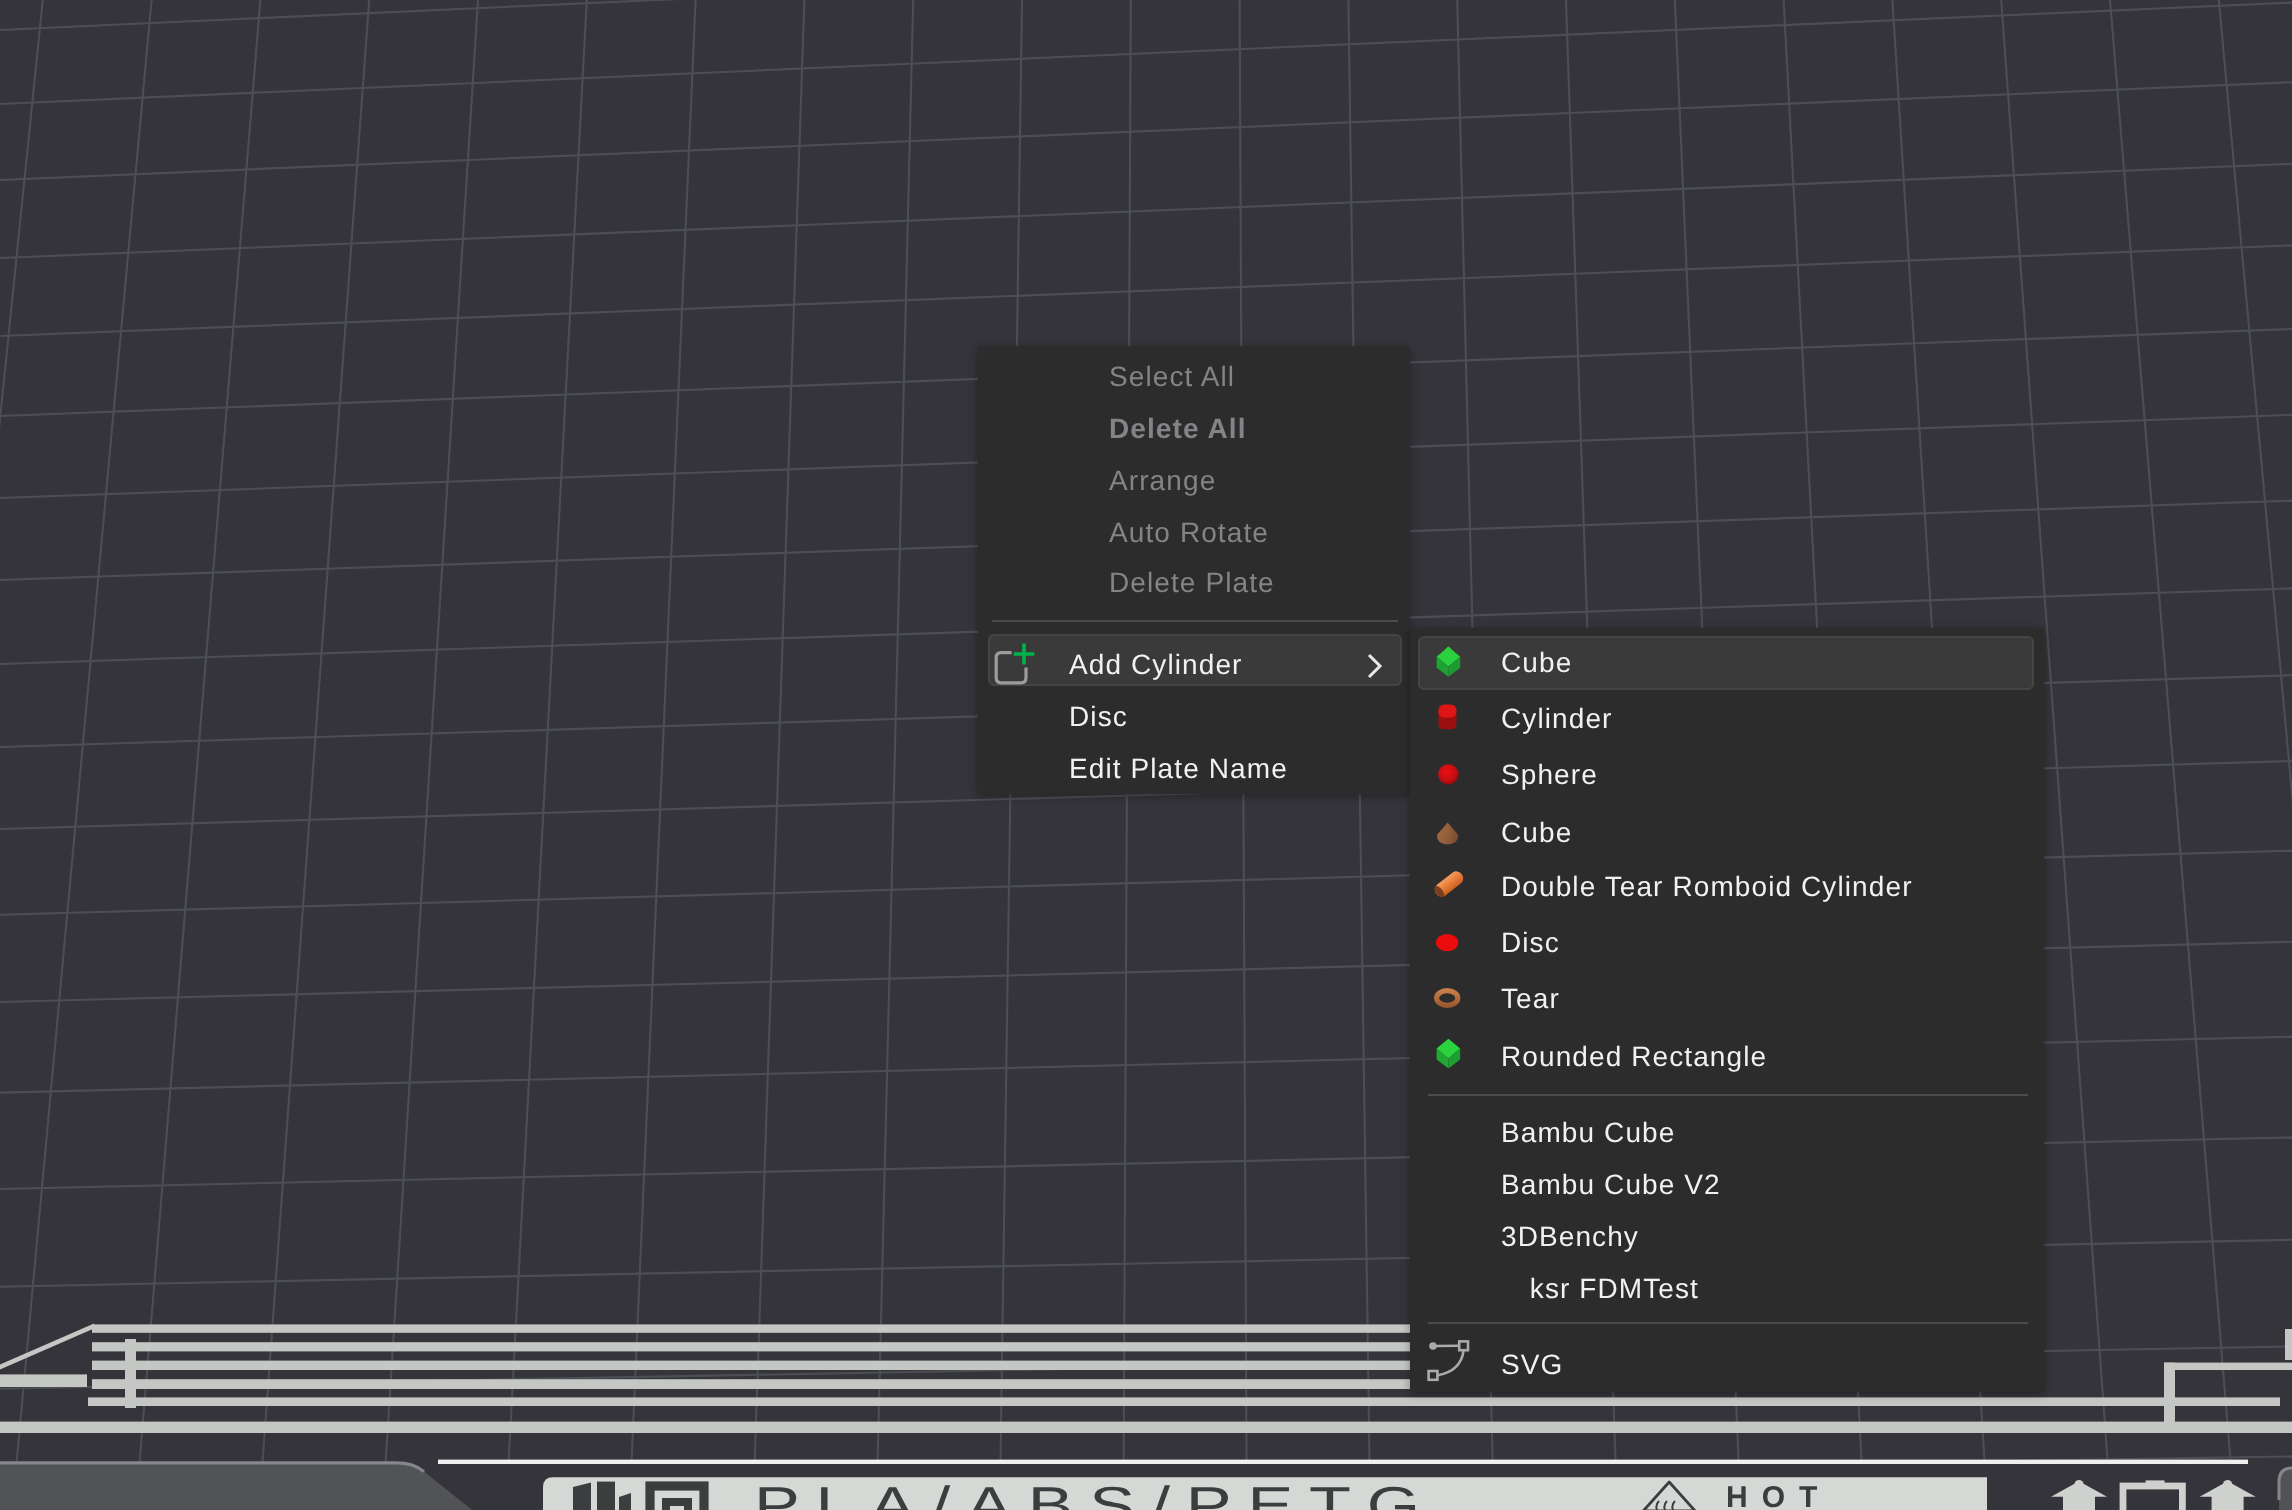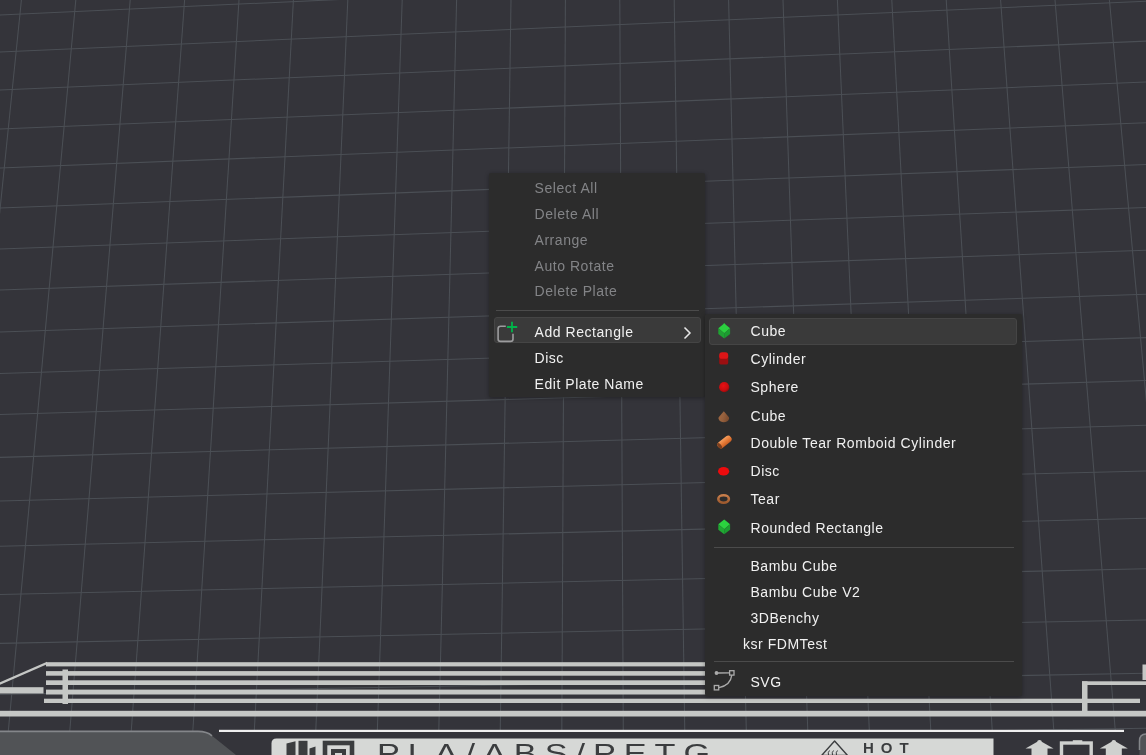--- a/index.html
+++ b/index.html
@@ -1,20 +1,20 @@
 <!DOCTYPE html>
 <html><head>
 <meta charset="utf-8">
 <style>
 html,body{margin:0;padding:0;}
 body{width:1146px;height:755px;background:#34343a;overflow:hidden;font-family:"Liberation Sans",sans-serif;position:relative;}
 #scene{position:absolute;left:0;top:0;}
 .menu{position:absolute;background:#2c2c2c;border-radius:2px;z-index:5;box-shadow:0 1px 4px rgba(0,0,0,0.35);}
 .mi{position:absolute;transform:translateY(-50%);font-size:14px;color:#f1f1f1;white-space:nowrap;letter-spacing:0.55px;}
-.dis{color:#838487;}
+.dis{color:#838487;margin-left:20px;}
 .sep{position:absolute;height:1px;background:#4b4b4b;}
 .hl{position:absolute;background:#3a3a3a;border:1px solid #454545;border-radius:3px;box-sizing:border-box;}
 .icon{position:absolute;z-index:6;}
 </style>
 </head>
 <body>
 <svg id="scene" width="1146" height="755" viewBox="0 0 1146 755">
 <g stroke="#4b4f55" stroke-width="1.05" fill="none">
 <line x1="21.4" y1="0" x2="-55.7" y2="755"></line>
 <line x1="75.8" y1="0" x2="6.1" y2="755"></line>
@@ -111,27 +111,27 @@
 <g stroke="#3b3d3f" stroke-width="1" fill="none">
 <path d="M828.5,755 Q827.5,752.5 829.5,750.5"></path>
 <path d="M832.5,755 Q831.5,752.5 833.5,750.5"></path>
 <path d="M836.5,755 Q835.5,752.5 837.5,750.5"></path>
 </g>
 <text x="863" y="753.3" font-family="Liberation Sans" font-size="15" font-weight="bold" letter-spacing="7" fill="#3b3d3f">HOT</text>
 </svg>
 
 <div class="menu" id="mainmenu" style="left:489px;top:172.6px;width:215.7px;height:224.8px;">
 <div class="mi dis" style="left:45.5px;top:15.4px;">Select All</div>
-<div class="mi dis" style="left:45.5px;top:41.3px;">Delete All</div>
+<div class="mi dis" style="left:45.5px;top:41.3px;font-weight:bold;">Delete All</div>
 <div class="mi dis" style="left:45.5px;top:67.5px;">Arrange</div>
 <div class="mi dis" style="left:45.5px;top:93.0px;">Auto Rotate</div>
 <div class="mi dis" style="left:45.5px;top:118.9px;">Delete Plate</div>
 <div class="sep" style="left:7px;top:137.9px;width:203px;"></div>
 <div class="hl" style="left:5.4px;top:144.8px;width:206.8px;height:25.6px;"></div>
-<div class="mi" style="left:45.5px;top:159.7px;">Add Rectangle</div>
+<div class="mi" style="left:45.5px;top:159.7px;">Add Cylinder</div>
 <div class="mi" style="left:45.5px;top:185.8px;">Disc</div>
 <div class="mi" style="left:45.5px;top:211.7px;">Edit Plate Name</div>
 <svg class="icon" style="left:8px;top:146px;" width="26" height="26" viewBox="0 0 26 26">
 <path d="M8.8,7.3 L3.6,7.3 Q1.1,7.3 1.1,9.8 L1.1,19.9 Q1.1,22.4 3.6,22.4 L13.5,22.4 Q16,22.4 16,19.9 L16,14.8" fill="none" stroke="#9c9c9e" stroke-width="1.6"></path>
 <path d="M15,2.8 L15,13.2 M9.9,8 L20.2,8" stroke="#00b44a" stroke-width="1.8" fill="none"></path>
 </svg>
 <svg class="icon" style="left:193px;top:153px;" width="10" height="14" viewBox="0 0 10 14">
 <path d="M2.5,1.5 L8,7 L2.5,12.5" fill="none" stroke="#e8e8e8" stroke-width="1.5"></path>
 </svg>
 </div>
@@ -143,21 +143,21 @@
 <div class="mi" style="left:45.6px;top:73.1px;text-align:right;">Sphere</div>
 <div class="mi" style="left:45.6px;top:101.2px;">Cube</div>
 <div class="mi" style="left:45.6px;top:129.1px;">Double Tear Romboid Cylinder</div>
 <div class="mi" style="left:45.6px;top:157.1px;text-align:right;">Disc</div>
 <div class="mi" style="left:45.6px;top:185.0px;">Tear</div>
 <div class="mi" style="left:45.6px;top:213.2px;">Rounded Rectangle</div>
 <div class="sep" style="left:9.1px;top:232.6px;width:300px;"></div>
 <div class="mi" style="left:45.6px;top:251.2px;">Bambu Cube</div>
 <div class="mi" style="left:45.6px;top:277.3px;">Bambu Cube V2</div>
 <div class="mi" style="left:45.6px;top:303.3px;">3DBenchy</div>
-<div class="mi" style="left:38px;top:329.4px;text-align:center;">ksr FDMTest</div>
+<div class="mi" style="left:60px;top:329.4px;text-align:center;">ksr FDMTest</div>
 <div class="sep" style="left:9.1px;top:346.5px;width:300px;"></div>
 <div class="mi" style="left:45.6px;top:367.9px;">SVG</div>
 </div>
 
 <svg class="icon" style="left:717.8px;top:323px;" width="13" height="16" viewBox="0 0 13 16">
 <polygon points="6.2,0.4 12.1,5.35 6.2,10.3 0.3,5.35" fill="#2bd03f"></polygon>
 <polygon points="0.3,5.35 6.2,10.3 6.2,15.4 0.3,10.9" fill="#1fa232"></polygon>
 <polygon points="12.1,5.35 6.2,10.3 6.2,15.4 12.1,10.9" fill="#1c9c30"></polygon>
 <polygon points="4.7,1.5 7.7,1.5 6.2,0.2" fill="#2bd03f"></polygon>
 </svg>

